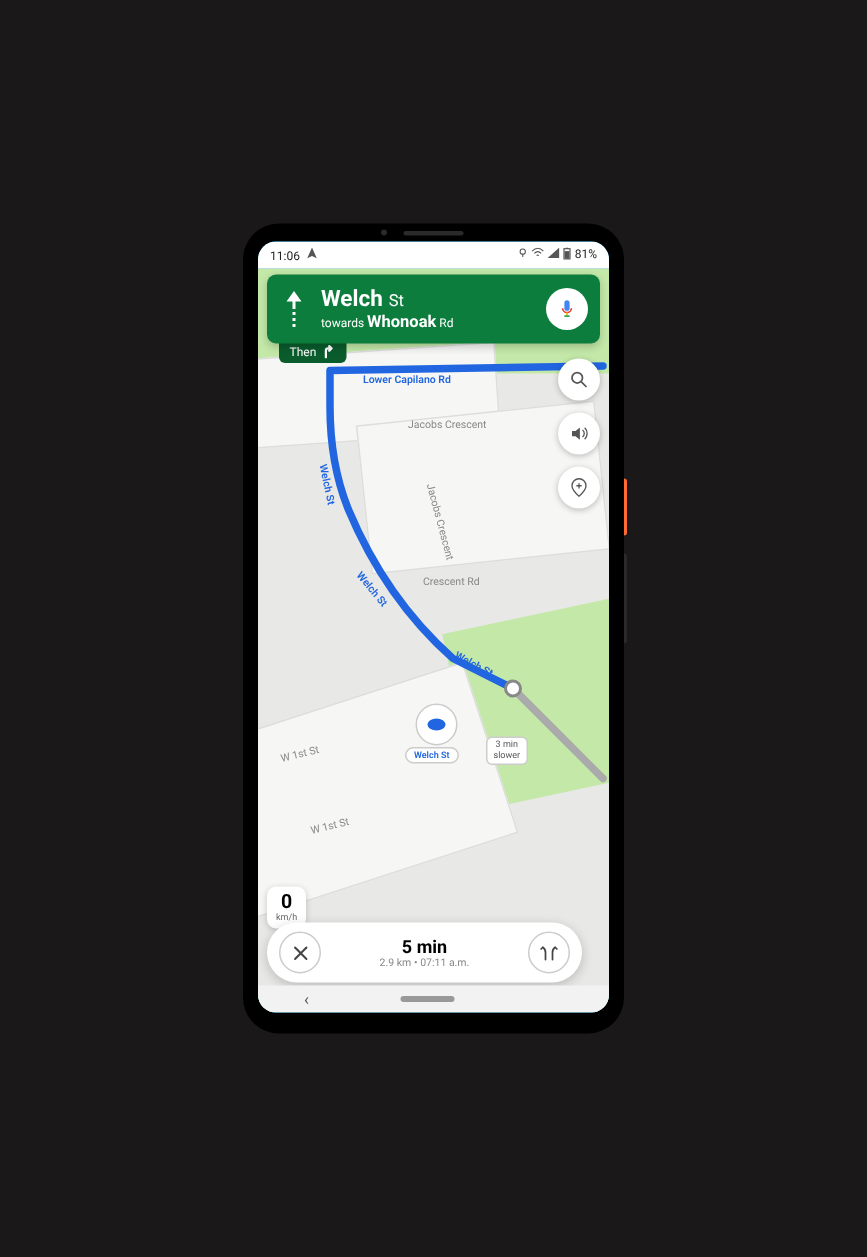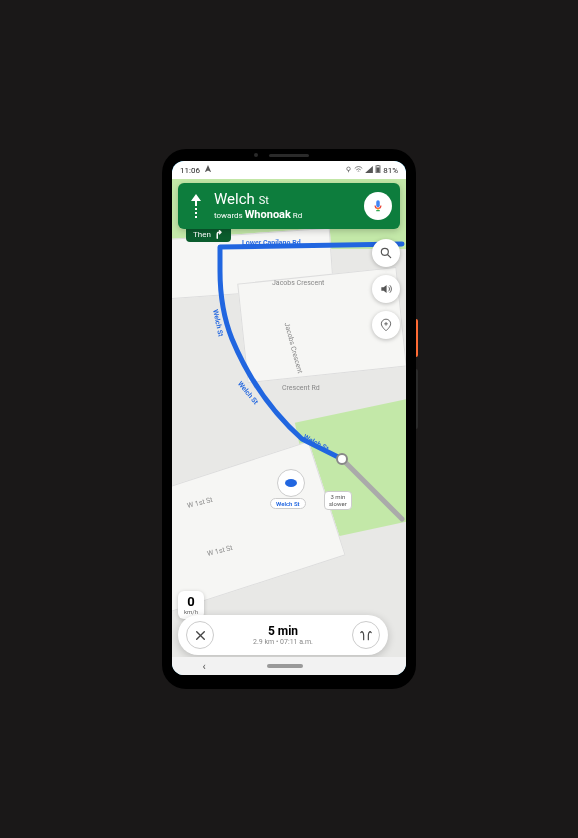--- a/index.html
+++ b/index.html
@@ -5,25 +5,25 @@
 *{box-sizing:border-box;margin:0;padding:0;font-family:Roboto,Arial,sans-serif}
 body{background:#1a1818;width:578px;height:838px;display:flex;align-items:center;justify-content:center}
 .phone{width:254px;height:540px;background:#000;border-radius:24px;padding:12px 10px 14px;position:relative}
 .side-btn{position:absolute;right:-2px;top:170px;width:2px;height:38px;background:#ff6b35;border-radius:0 2px 2px 0}
 .side-btn2{position:absolute;right:-2px;top:220px;width:2px;height:60px;background:#2a2a2a;border-radius:0 2px 2px 0}
 .speaker{position:absolute;top:5px;left:50%;transform:translateX(-50%);width:40px;height:3px;background:#2a2a2a;border-radius:2px}
 .camdot{position:absolute;top:4px;left:calc(50% - 35px);width:4px;height:4px;background:#2a2a2a;border-radius:50%}
 .screen{width:100%;height:100%;background:#0ea5e9;border-radius:12px;overflow:hidden;position:relative}
 .statusbar{height:18px;background:#fff;display:flex;align-items:center;justify-content:space-between;padding:0 8px;font-size:8px;color:#222}
 .sb-left{display:flex;align-items:center;gap:4px}
-.sb-right{display:flex;align-items:center;gap:2px}
+.sb-right{display:flex;gap:2px}
 .navcard{position:absolute;top:22px;left:6px;right:6px;background:#0d7d3d;border-radius:6px;padding:7px 8px;display:flex;align-items:center;gap:8px;box-shadow:0 2px 6px rgba(0,0,0,.2);z-index:10}
 .navarrow{width:20px;display:flex;flex-direction:column;align-items:center;color:#fff}
 .navtext{flex:1;color:#fff;line-height:1.15}
-.navtext .st1{font-size:15px;font-weight:400}
+.navtext .st1{font-size:15px;font-weight:700}
 .navtext .suf1{font-size:11px;font-weight:400}
 .navtext .l2{font-size:8px;margin-top:1px}
 .navtext .st2{font-size:11px;font-weight:700}
 .navtext .suf2{font-size:8px}
 .micbtn{width:28px;height:28px;background:#fff;border-radius:50%;display:flex;align-items:center;justify-content:center}
 .thentab{position:absolute;top:66px;left:14px;background:#0a5c2d;color:#fff;font-size:8px;padding:3px 7px;border-radius:0 0 4px 4px;display:flex;align-items:center;gap:4px;z-index:9}
 .map{position:absolute;top:18px;left:0;right:0;bottom:0;background:#e8e8e6;overflow:hidden}
 .green1{position:absolute;top:0;left:0;right:0;height:70px;background:#c3e8a8}
 .green2{position:absolute;top:230px;right:-20px;width:120px;height:120px;background:#c3e8a8;transform:rotate(-12deg)}
 .white-block1{position:absolute;top:55px;left:-20px;width:180px;height:60px;background:#f6f6f4;border:1px solid #ddd;transform:rotate(-4deg)}
@@ -96,21 +96,21 @@
       <div class="white-block3"></div>
 
       <svg class="route" width="234" height="480">
 
         <path d="M170 280 L200 310 L230 340" stroke="#aaa" stroke-width="5" fill="none" stroke-linecap="round"></path>
 
         <path d="M230 65 L48 68 L48 92 Q48 130 60 160 Q85 220 130 260 L170 280" stroke="#2166e0" stroke-width="5" fill="none" stroke-linecap="round" stroke-linejoin="round"></path>
         <circle cx="170" cy="280" r="5" fill="#fff" stroke="#888" stroke-width="2"></circle>
       </svg>
 
-      <span class="streetlbl" style="top:60px;left:70px;color:#2166e0;font-weight:600">Lower Capilano Rd</span>
+      <span class="streetlbl" style="top:70px;left:70px;color:#2166e0;font-weight:600">Lower Capilano Rd</span>
       <span class="streetlbl" style="top:100px;left:100px">Jacobs Crescent</span>
       <span class="streetlbl" style="top:165px;left:95px;transform:rotate(75deg)">Jacobs Crescent</span>
       <span class="streetlbl" style="top:140px;left:32px;transform:rotate(78deg);color:#2166e0;font-weight:600">Welch St</span>
       <span class="streetlbl" style="top:210px;left:62px;transform:rotate(50deg);color:#2166e0;font-weight:600">Welch St</span>
       <span class="streetlbl" style="top:260px;left:130px;transform:rotate(28deg);color:#2166e0;font-weight:600">Welch St</span>
       <span class="streetlbl" style="top:205px;left:110px">Crescent Rd</span>
       <span class="streetlbl" style="top:320px;left:15px;transform:rotate(-14deg)">W 1st St</span>
       <span class="streetlbl" style="top:368px;left:35px;transform:rotate(-14deg)">W 1st St</span>
 
       <div class="pin">

